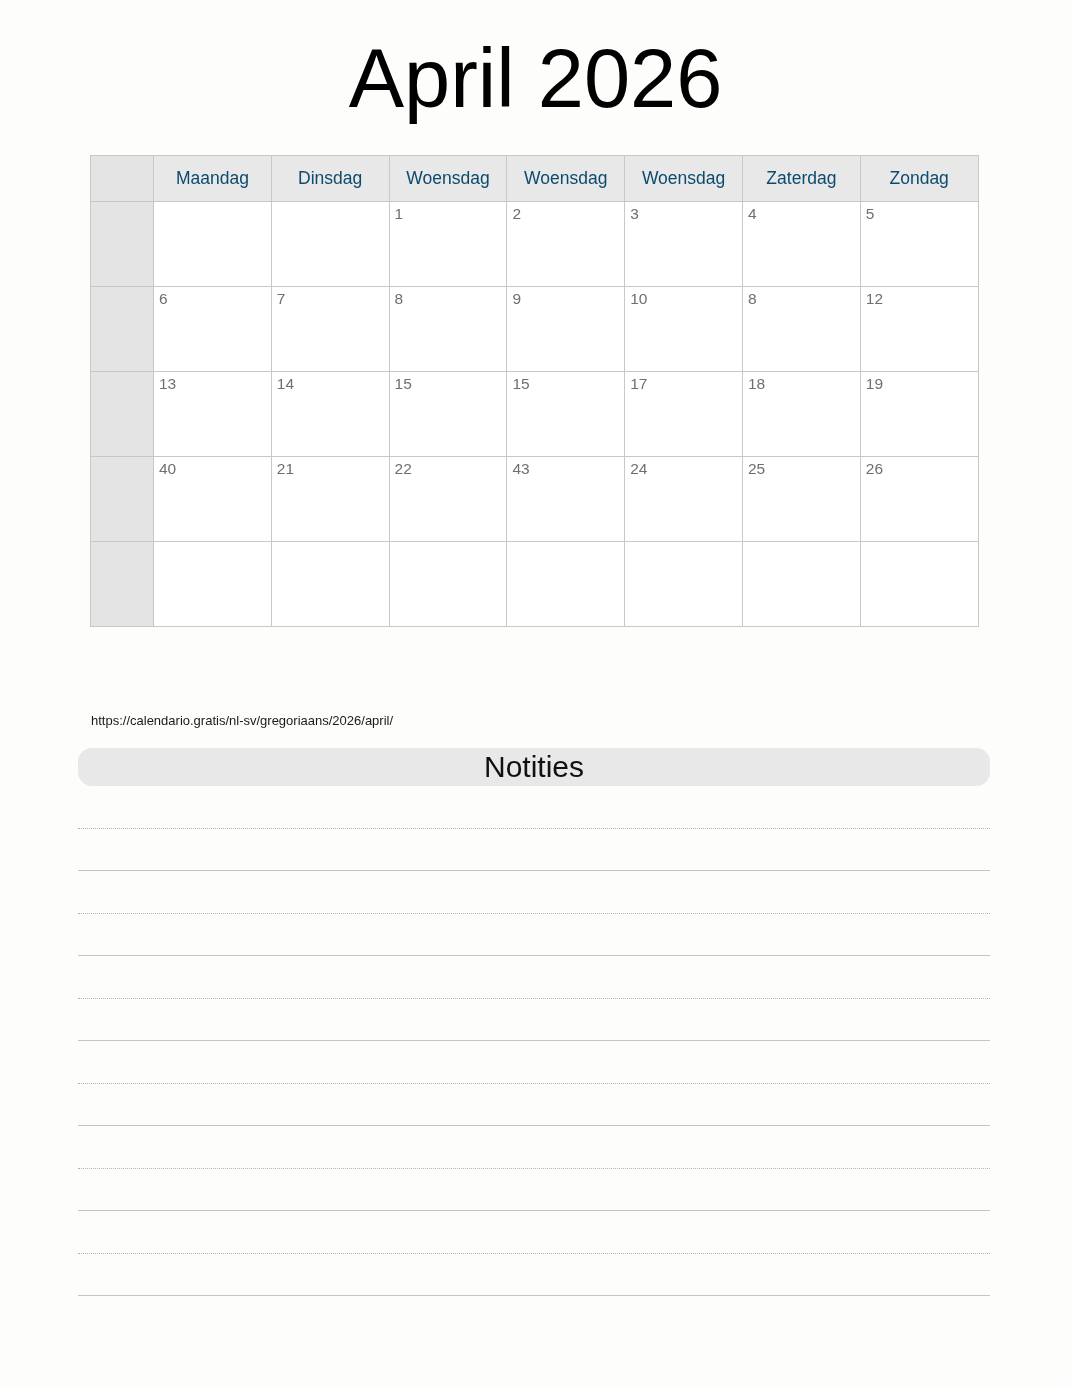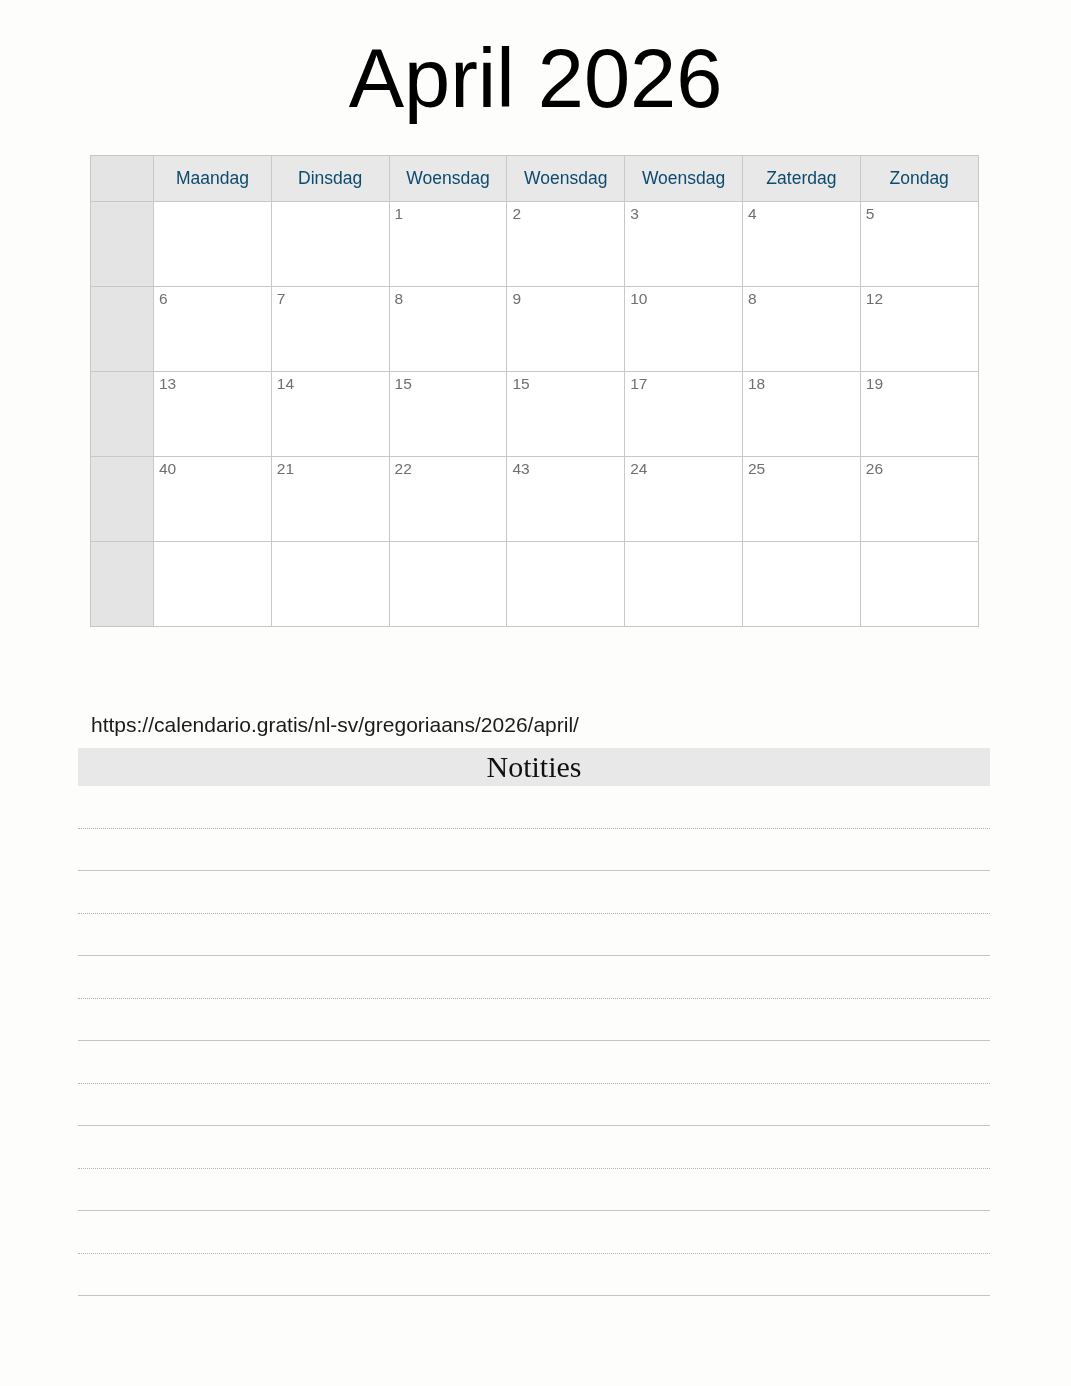--- a/index.html
+++ b/index.html
@@ -83,39 +83,40 @@
     top: 3px;
     font-size: 15.5px;
     color: #6f6f6f;
     font-family: "Liberation Sans", sans-serif;
   }
   
   .url {
     position: absolute;
     left: 91px;
     top: 713px;
-    font-size: 21px;
+    font-size: 13px;
     color: #1a1a1a;
     font-family: "Liberation Sans", sans-serif;
   }
   
   .notes-wrap {
     position: absolute;
     left: 78px;
     top: 748px;
     width: 912px;
   }
   .notes-header {
     background: #e8e8e8;
     height: 38px;
     text-align: center;
     font-size: 30px;
     line-height: 38px;
     color: #111;
-    font-family: Liberation Serif, serif;
+    font-family: Liberation Sans, sans-serif;
+    border-radius: 14px;
   }
   .notes-lines {
     margin-top: 0px;
   }
   .note-line {
     height: 41.5px;
     border-bottom: 1px dotted #b4b4b4;
   }
   .note-line.solid {
     border-bottom: 1px solid #c4c4c4;

